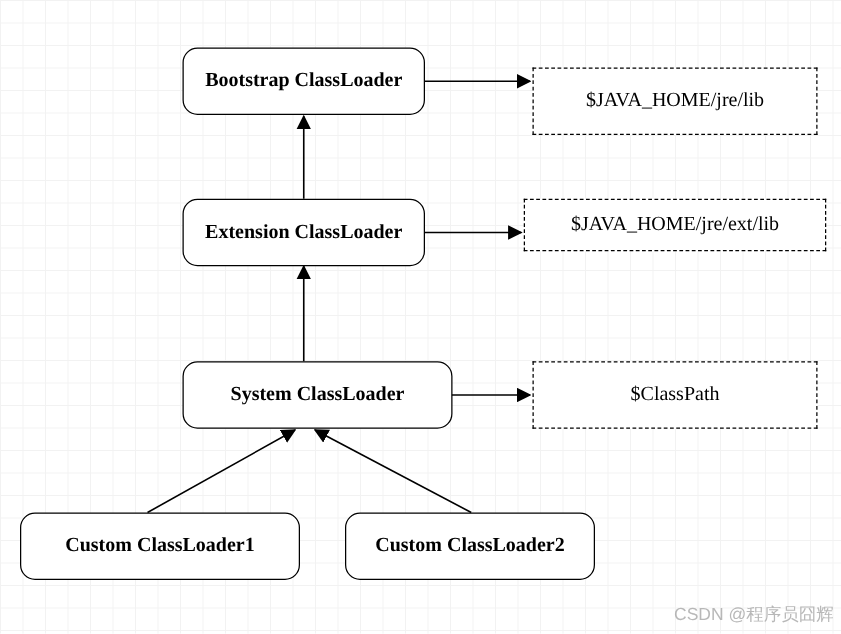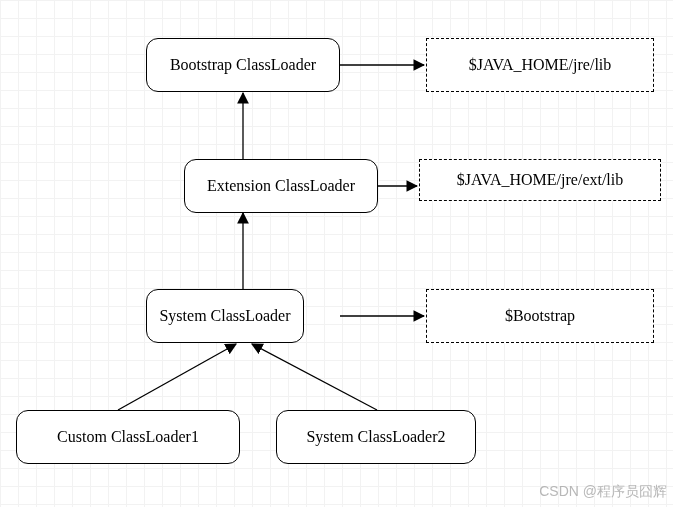--- a/index.html
+++ b/index.html
@@ -23,20 +23,21 @@
     border: 1px solid #000;
     border-radius: 12px;
     background: #fff;
     display: flex;
     align-items: center;
     justify-content: center;
     font-size: 16px;
     color: #000;
     text-align: center;
     padding: 4px;
+    font-weight: bold;
   }
   .label-box {
     position: absolute;
     border: 1px dashed #000;
     background: #fff;
     display: flex;
     align-items: center;
     justify-content: center;
     font-size: 16px;
     color: #000;
@@ -78,27 +79,27 @@
 
   <line x1="340" y1="65" x2="424" y2="65" stroke="#000" stroke-width="1.3" marker-end="url(#ah)"></line>
 
   <line x1="340" y1="186" x2="417" y2="186" stroke="#000" stroke-width="1.3" marker-end="url(#ah)"></line>
 
   <line x1="340" y1="316" x2="424" y2="316" stroke="#000" stroke-width="1.3" marker-end="url(#ah)"></line>
 </svg>
 
 <div class="node" style="left:146px; top:38px; width:194px; height:54px;">Bootstrap ClassLoader</div>
 
-<div class="node" style="left:146px; top:159px; width:194px; height:54px;margin-left:38px;">Extension ClassLoader</div>
+<div class="node" style="left:146px; top:159px; width:194px; height:54px;">Extension ClassLoader</div>
 
-<div class="node" style="left:146px; top:289px; width:158px; height:54px;">System ClassLoader</div>
+<div class="node" style="left:146px; top:289px; width:216px; height:54px;">System ClassLoader</div>
 
 <div class="node" style="left:16px; top:410px; width:224px; height:54px;">Custom ClassLoader1</div>
 
-<div class="node" style="left:276px; top:410px; width:200px; height:54px;">System ClassLoader2</div>
+<div class="node" style="left:276px; top:410px; width:200px; height:54px;">Custom ClassLoader2</div>
 
-<div class="label-box" style="left:426px; top:38px; width:228px; height:54px;">$JAVA_HOME/jre/lib</div>
+<div class="label-box" style="left:426px; top:54px; width:228px; height:54px;">$JAVA_HOME/jre/lib</div>
 
 <div class="label-box" style="left:419px; top:159px; width:242px; height:42px;">$JAVA_HOME/jre/ext/lib</div>
 
-<div class="label-box" style="left:426px; top:289px; width:228px; height:54px;">$Bootstrap</div>
+<div class="label-box" style="left:426px; top:289px; width:228px; height:54px;">$ClassPath</div>
 
 <div class="watermark">CSDN @程序员囧辉</div>
 
 </body></html>

